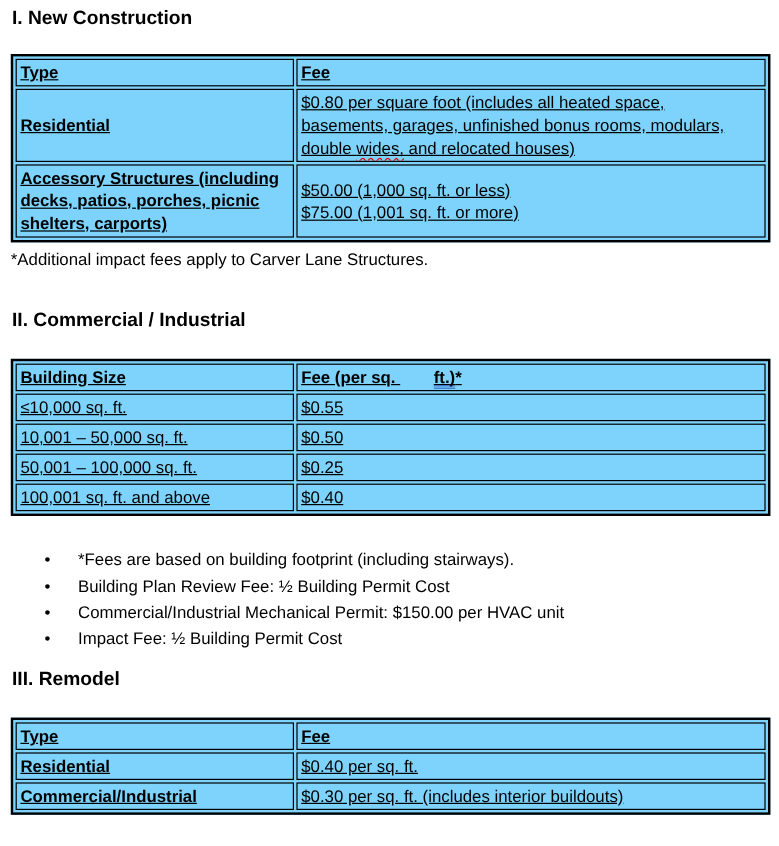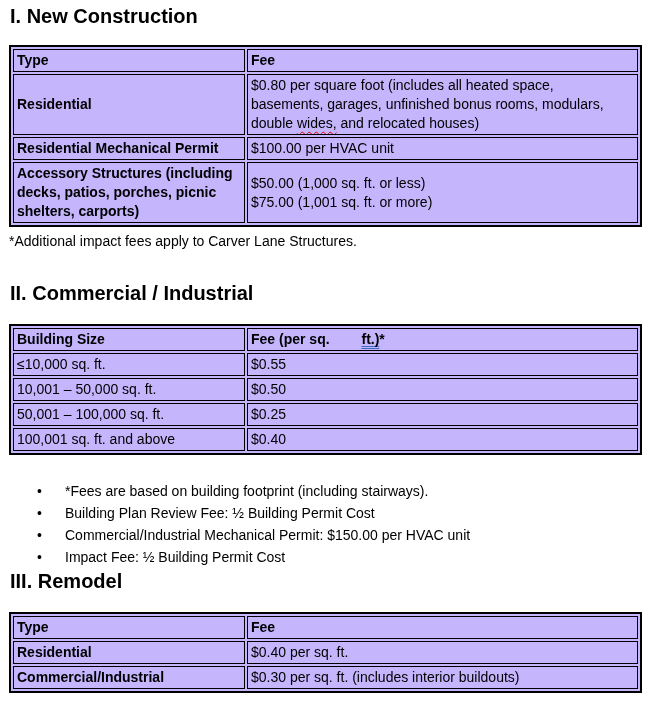--- a/index.html
+++ b/index.html
@@ -4,30 +4,30 @@
 <style>
   html, body { margin: 0; padding: 0; background: #ffffff; }
   body {
     width: 649px; height: 705px; overflow: hidden;
     font-family: "Liberation Sans", sans-serif;
     font-size: 14px; color: #000000;
   }
   .page { padding: 7px 7px 0 9px; }
 
   .doc-heading {
-    font-size: 20px; font-weight: 700; line-height: 18px;
+    font-size: 16px; font-weight: 700; line-height: 18px;
     margin: 0 0 20px 1px;
   }
   .doc-heading.h2 { margin: 34px 0 22px 1px; }
-  .doc-heading.h3 { margin: 6px 0 22px 1px; }
+  .doc-heading.h3 { margin: 17px 0 22px 1px; }
 
   table.fee-table {
     border-collapse: separate; border-spacing: 2px;
-    border: 2px solid #000; background: #c4b5fd;
-    width: 633px; table-layout: fixed;
+    border: 2px solid #000; background: #7dd3fc;
+    width: 633px; table-layout: fixed; text-decoration: underline;
   }
   table.fee-table td {
     border: 1px solid #000;
     padding: 1px 3px;
     vertical-align: middle;
     line-height: 19px;
     overflow: hidden;
   }
   .col-left { width: 232px; }
   td.bold, .bold { font-weight: 700; }
@@ -68,24 +68,20 @@
     <tbody>
         <tr>
       <td class="bold">Type</td>
       <td class="bold">Fee</td>
     </tr>
     <tr>
       <td class="bold">Residential</td>
       <td class="multiline"><span>$0.80 per square foot (includes all heated space,
 basements, garages, unfinished bonus rooms, modulars,
 double </span><span class="spell-error">wides,</span><span> and relocated houses)</span></td>
-    </tr>
-    <tr>
-      <td class="bold">Residential Mechanical Permit</td>
-      <td>$100.00 per HVAC unit</td>
     </tr>
     <tr>
       <td class="bold multiline">Accessory Structures (including
 decks, patios, porches, picnic
 shelters, carports)</td>
       <td class="multiline">$50.00 (1,000 sq. ft. or less)
 $75.00 (1,001 sq. ft. or more)</td>
     </tr>
   </tbody>
     </table>

